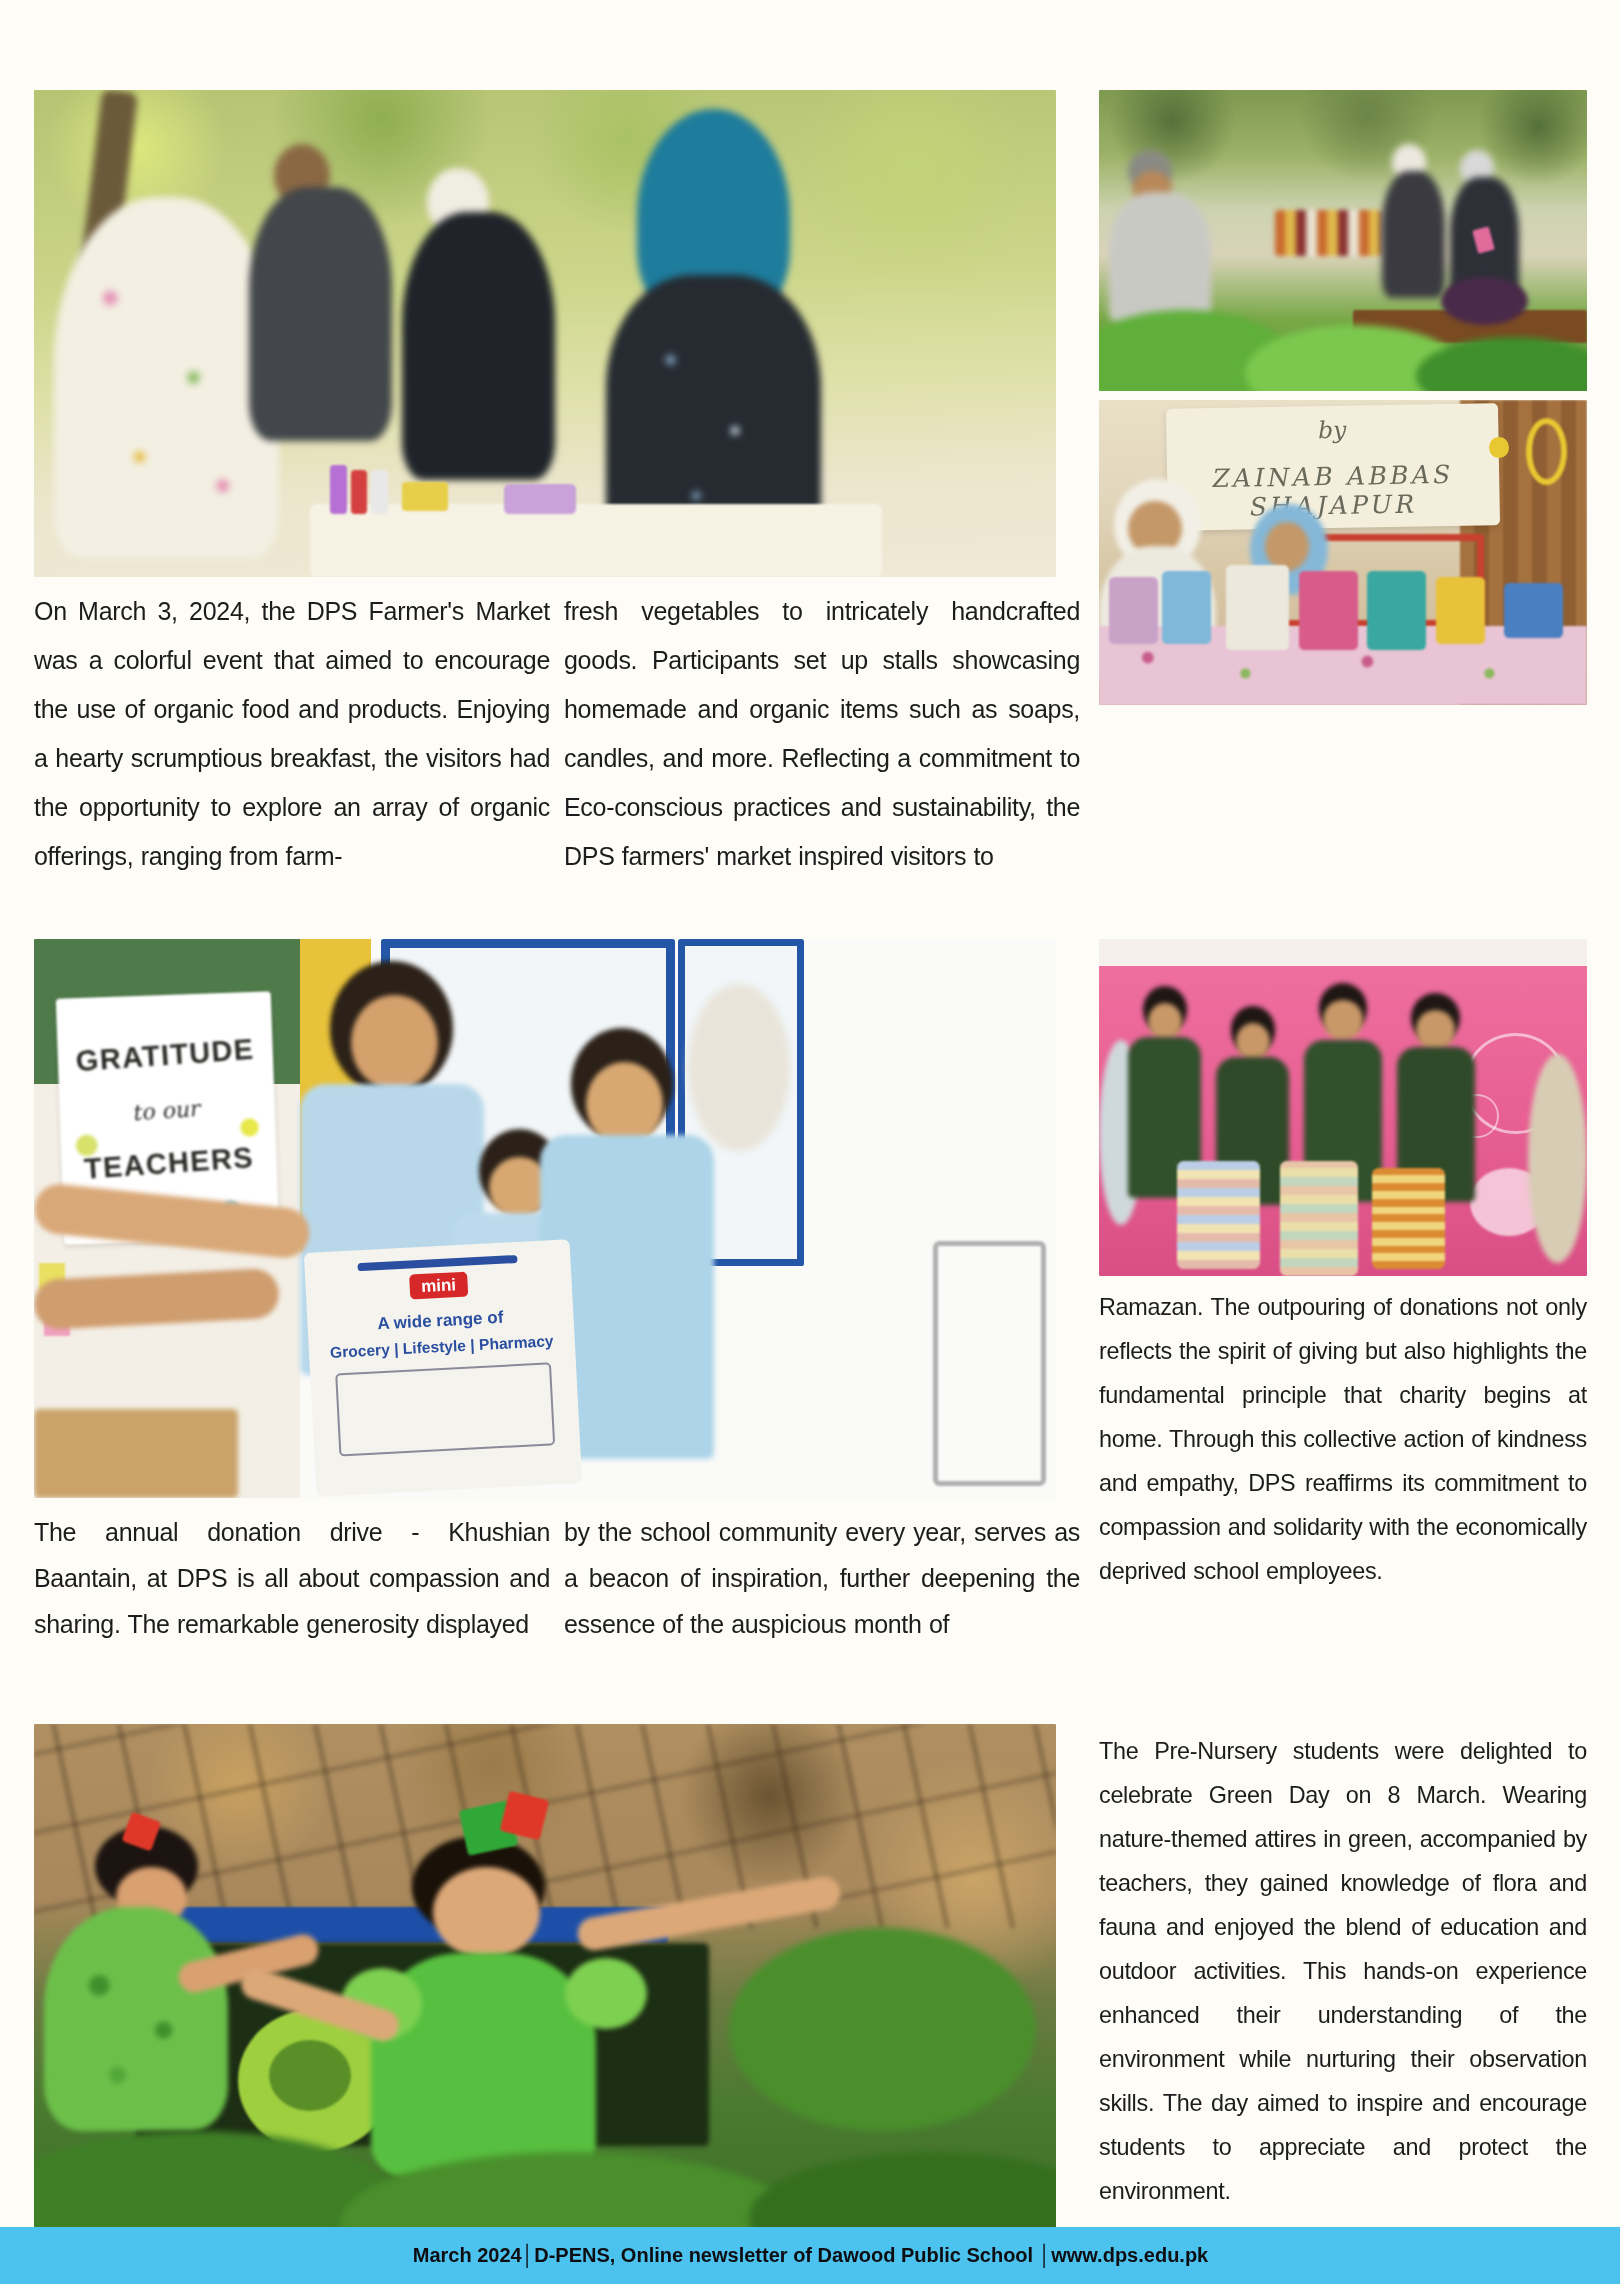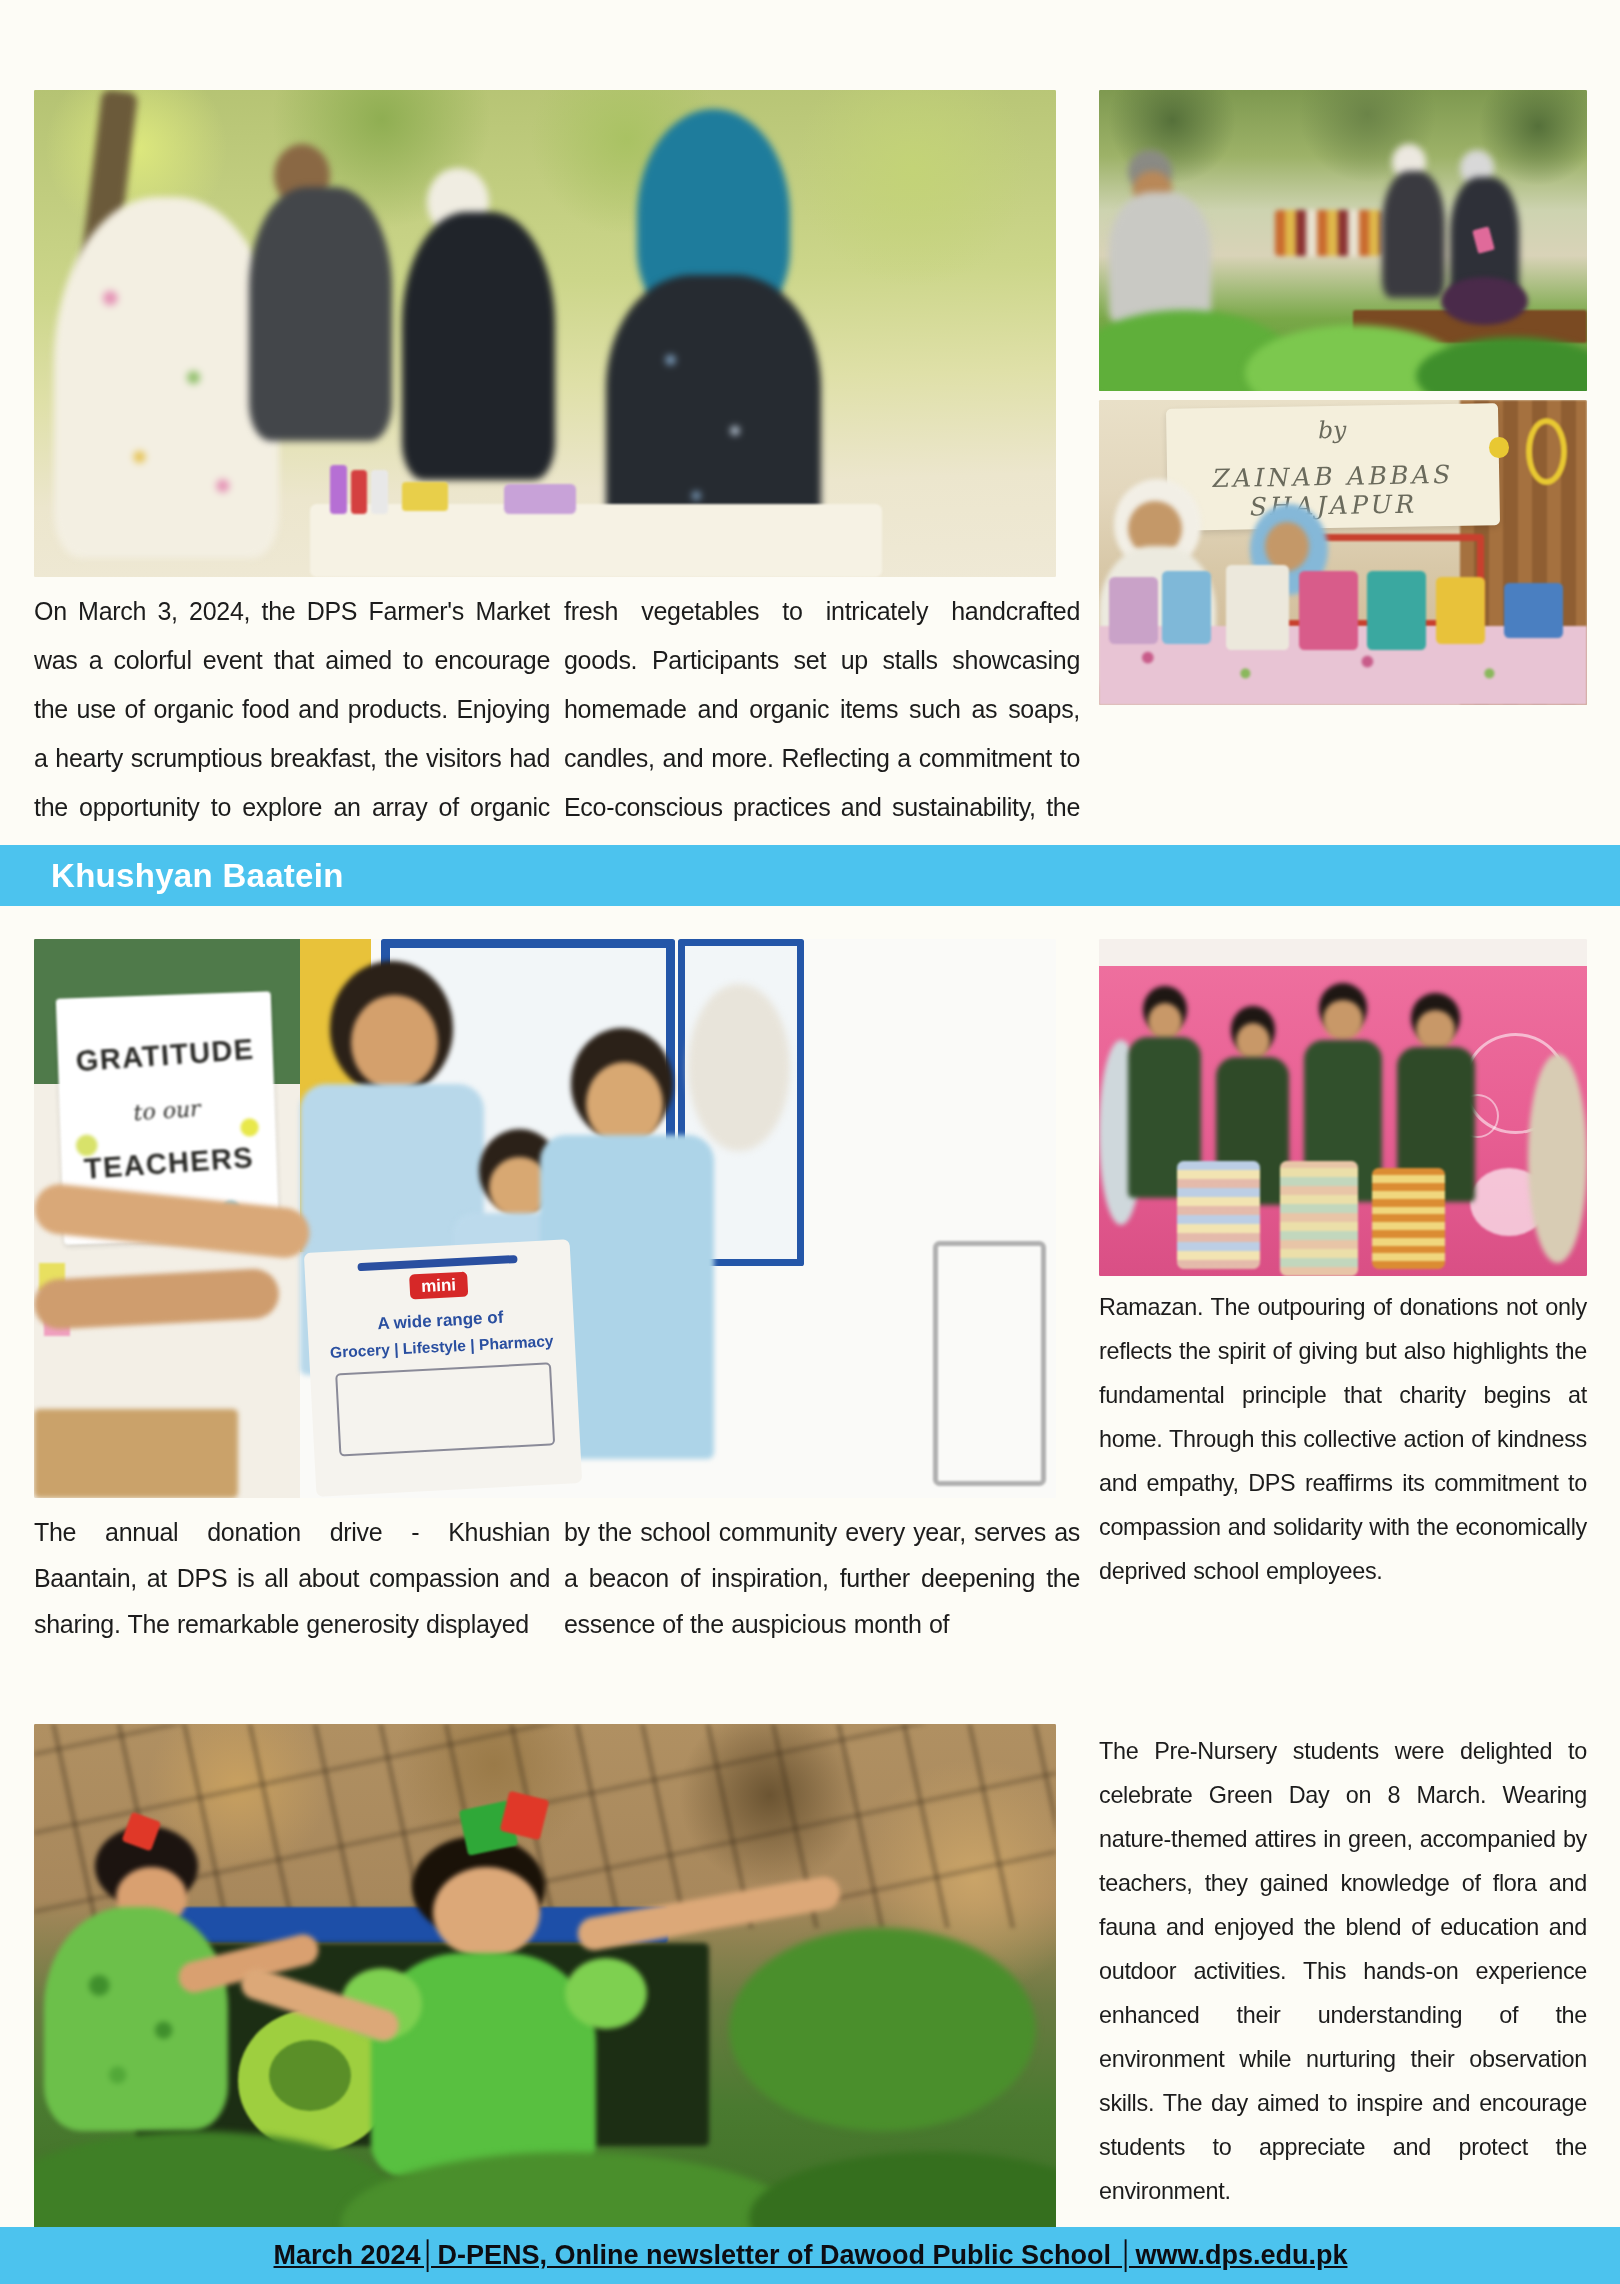--- a/index.html
+++ b/index.html
@@ -21,21 +21,21 @@
   }
   .s-wide{font-size:25px;line-height:49px;}
   .s-narrow{font-size:23.4px;line-height:44px;}
   .s-narrow-tall{font-size:23.4px;line-height:44px;}
   .s-right1{font-size:23.4px;line-height:47px;}
   .s2cols{font-size:25px;line-height:46px;}
   .footer{
     position:absolute;left:0;width:1621px;background:#4cc3ee;display:flex;
     align-items:center;justify-content:center;
   }
-  .footer-text{color:#0d0d12;font-weight:bold;font-size:27px;letter-spacing:0px;white-space:nowrap;text-decoration:underline;}
+  .footer-text{color:#0d0d12;font-weight:bold;font-size:20px;letter-spacing:0px;white-space:nowrap;}
   .poster-text{position:absolute;text-align:center;color:#2b2b28;transform:rotate(-2deg);}
   .sign-text{position:absolute;text-align:center;color:#6a6a5c;font-family:"DejaVu Serif",serif;font-style:italic;}
   .bagcard{position:absolute;background:#f5f3ee;border-radius:6.5px;transform:rotate(-3deg);
            display:flex;flex-direction:column;align-items:center;gap:6.5px;padding-top:9px;}
   .bag-blue{color:#2a4fa0;font-weight:bold;}
 </style>
 </head>
 <body>
 
 <div class="page">
@@ -123,23 +123,20 @@
     <div class="r blur2" style="left:26%;bottom:18%;width:13%;height:28%;background:#ece8dc;border-radius:5.2px;"></div>
     <div class="r blur2" style="left:41%;bottom:18%;width:12%;height:26%;background:#d85c8a;border-radius:5.2px;"></div>
     <div class="r blur2" style="left:55%;bottom:18%;width:12%;height:26%;background:#3aa8a0;border-radius:5.2px;"></div>
     <div class="r blur2" style="left:69%;bottom:20%;width:10%;height:22%;background:#e8c23a;border-radius:5.2px;"></div>
     <div class="r blur2" style="left:83%;bottom:22%;width:12%;height:18%;background:#4a7fc1;border-radius:5.2px;"></div>
   </div>
 
   <div class="textcol s-wide" style="left:34px;top:587px;width:516px;">On March 3, 2024, the DPS Farmer's Market was a colorful event that aimed to encourage the use of organic food and products. Enjoying a hearty scrumptious breakfast, the visitors  had the opportunity to explore an array of organic offerings, ranging from farm-</div>
   <div class="textcol s-wide" style="left:564px;top:587px;width:516px;">fresh vegetables to intricately handcrafted goods. Participants set up stalls showcasing homemade and organic items such as soaps, candles, and more. Reflecting a commitment to Eco-conscious practices and sustainability, the DPS farmers' market inspired visitors to</div>
 
-  <div class="bar" style="top:845px;height:61px;">
-    <div class="bar-title">Khushyan Baatein</div>
-  </div>
 
   <div class="photo" style="left:34px;top:939px;width:1022px;height:559px;
        background:linear-gradient(90deg,#f3efe6 0%,#f3efe6 26%,#fafaf8 26%,#fafaf8 100%);">
     <div class="r" style="left:0;top:0;width:26%;height:26%;background:#4f7a4a;"></div>
     <div class="r" style="left:26%;top:0;width:7%;height:56%;background:#e8c23a;"></div>
     <div class="r" style="left:34%;top:0;width:27%;height:62%;background:#f2f6f8;border:9px solid #2456a8;border-radius:2.6px;filter:blur(0.7px);"></div>
     <div class="r" style="left:63%;top:0;width:11%;height:56%;background:#f2f6f8;border:7.8px solid #2456a8;border-radius:2.6px;filter:blur(0.7px);"></div>
     <div class="r" style="left:2.5%;top:10%;width:21%;height:44%;background:#ffffff;border-radius:3.9px;transform:rotate(-2deg);box-shadow:0 2px 5.2px rgba(0,0,0,0.15);
          background-image:
            radial-gradient(circle 17px at 12% 60%,#d8e26a 50%,rgba(216,226,106,0) 75%),

